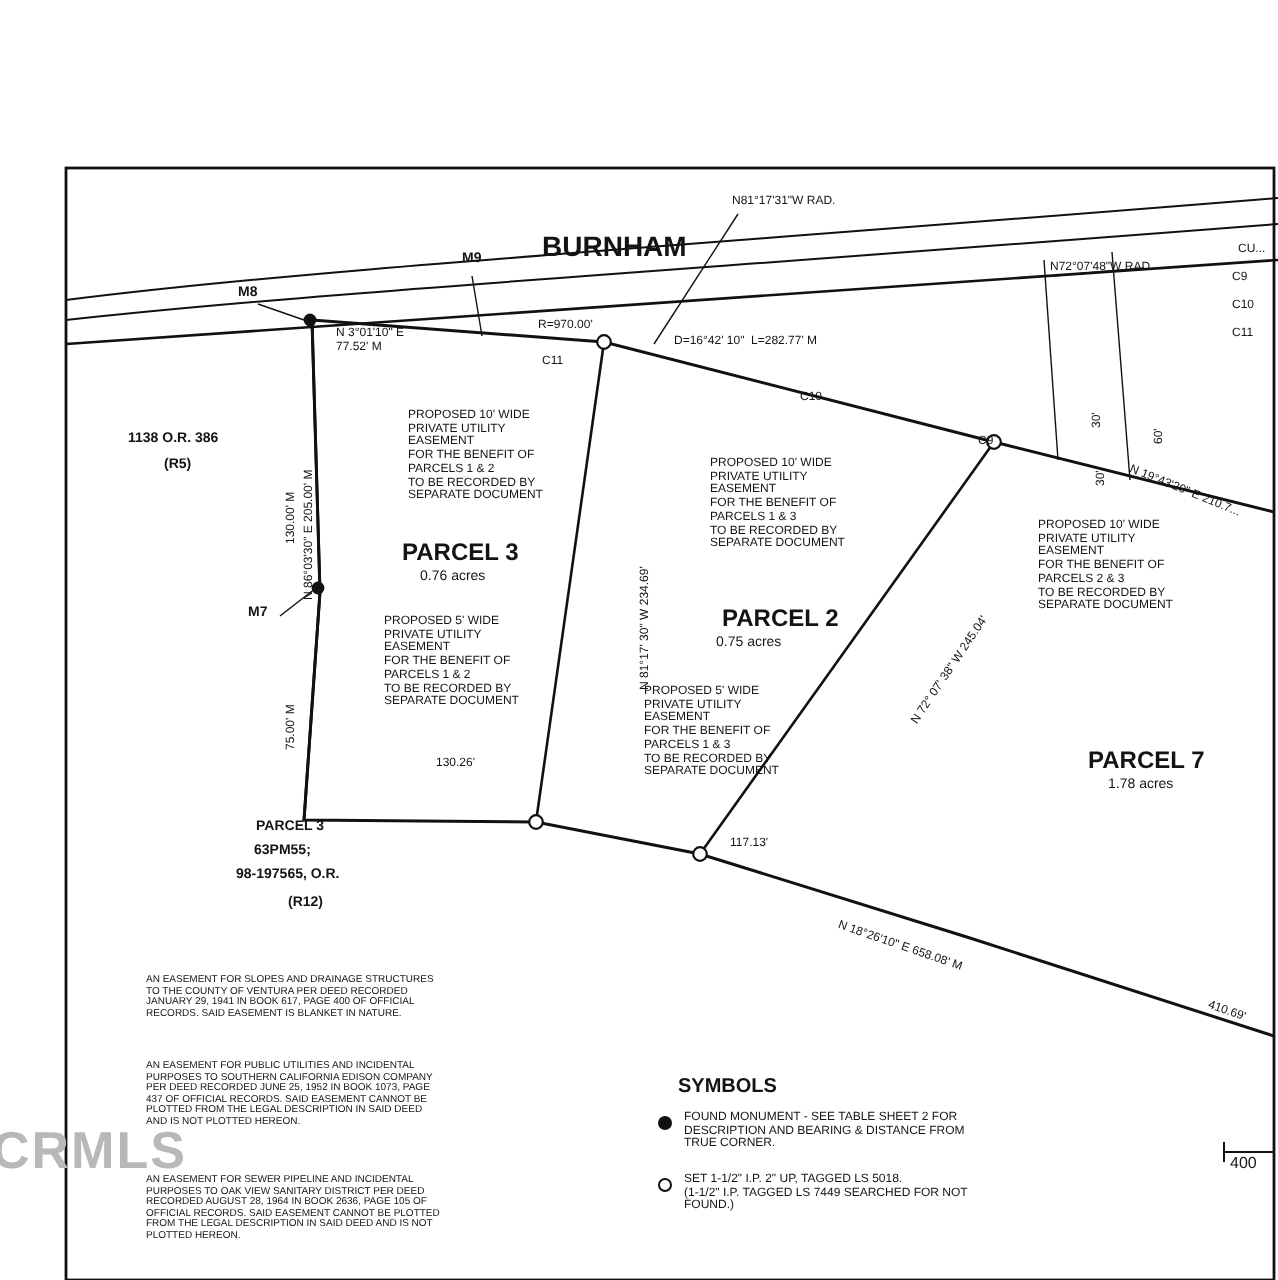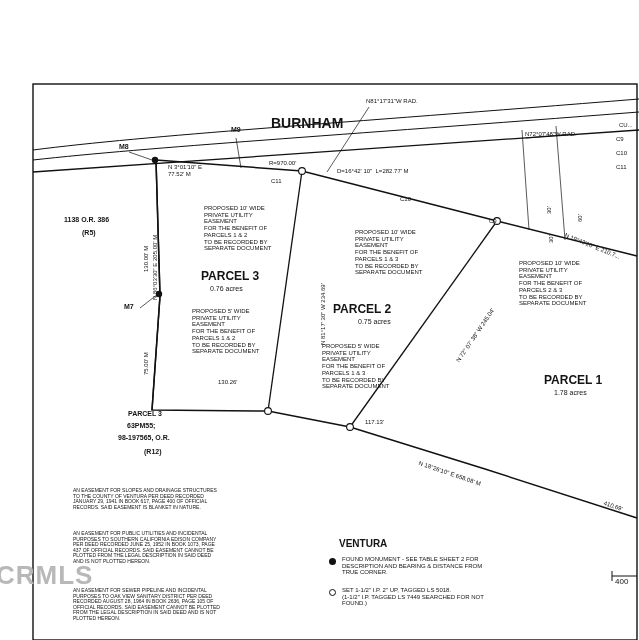--- a/index.html
+++ b/index.html
@@ -151,24 +151,24 @@
 
   <div class="lbl t6" style="left:218px; top:379px;">130.26'</div>
   <div class="lbl t6" style="left:365px; top:419px;">117.13'</div>
   <div class="lbl t6" style="left:420px; top:460px; transform: rotate(19deg); transform-origin:0 0;">N 18°26'10" E 658.08' M</div>
   <div class="lbl t6" style="left:605px; top:500px; transform: rotate(19deg); transform-origin:0 0;">410.69'</div>
   <div class="lbl t6" style="left:566px; top:232px; transform: rotate(22deg); transform-origin:0 0;">N 19°43'20" E 210.7...</div>
 
   <div class="lbl t12 b" style="left:201px; top:270px;">PARCEL 3</div>
   <div class="lbl t7" style="left:210px; top:285px;">0.76 acres</div>
 
-  <div class="lbl t12 b" style="left:333px; top:303px;">PARCEL 2</div>
+  <div class="lbl t12 b" style="left:361px; top:303px;">PARCEL 2</div>
   <div class="lbl t7" style="left:358px; top:318px;">0.75 acres</div>
 
-  <div class="lbl t12 b" style="left:544px; top:374px;">PARCEL 1</div>
+  <div class="lbl t12 b" style="left:544px; top:374px;">PARCEL 7</div>
   <div class="lbl t7" style="left:554px; top:389px;">1.78 acres</div>
 
   <div class="lbl t6" style="left:204px; top:205px;">PROPOSED 10' WIDE
 PRIVATE UTILITY
 EASEMENT
 FOR THE BENEFIT OF
 PARCELS 1 &amp; 2
 TO BE RECORDED BY
 SEPARATE DOCUMENT</div>
   <div class="lbl t6" style="left:355px; top:229px;">PROPOSED 10' WIDE
@@ -215,21 +215,21 @@
 437 OF OFFICIAL RECORDS. SAID EASEMENT CANNOT BE
 PLOTTED FROM THE LEGAL DESCRIPTION IN SAID DEED
 AND IS NOT PLOTTED HEREON.</div>
   <div class="lbl t5" style="left:73px; top:588px; width:220px;">AN EASEMENT FOR SEWER PIPELINE AND INCIDENTAL
 PURPOSES TO OAK VIEW SANITARY DISTRICT PER DEED
 RECORDED AUGUST 28, 1964 IN BOOK 2636, PAGE 105 OF
 OFFICIAL RECORDS. SAID EASEMENT CANNOT BE PLOTTED
 FROM THE LEGAL DESCRIPTION IN SAID DEED AND IS NOT
 PLOTTED HEREON.</div>
 
-  <div class="lbl t10 b" style="left:339px; top:538px;">VENTURA</div>
+  <div class="lbl t10 b" style="left:339px; top:538px;">SYMBOLS</div>
 
   <div class="legend-dot" style="left:329px; top:558px;"></div>
   <div class="lbl t6" style="left:342px; top:556px;">FOUND MONUMENT - SEE TABLE SHEET 2 FOR
 DESCRIPTION AND BEARING &amp; DISTANCE FROM
 TRUE CORNER.</div>
 
   <div class="legend-circle" style="left:329px; top:589px;"></div>
   <div class="lbl t6" style="left:342px; top:587px;">SET 1-1/2" I.P. 2" UP, TAGGED LS 5018.
 (1-1/2" I.P. TAGGED LS 7449 SEARCHED FOR NOT
 FOUND.)</div>

